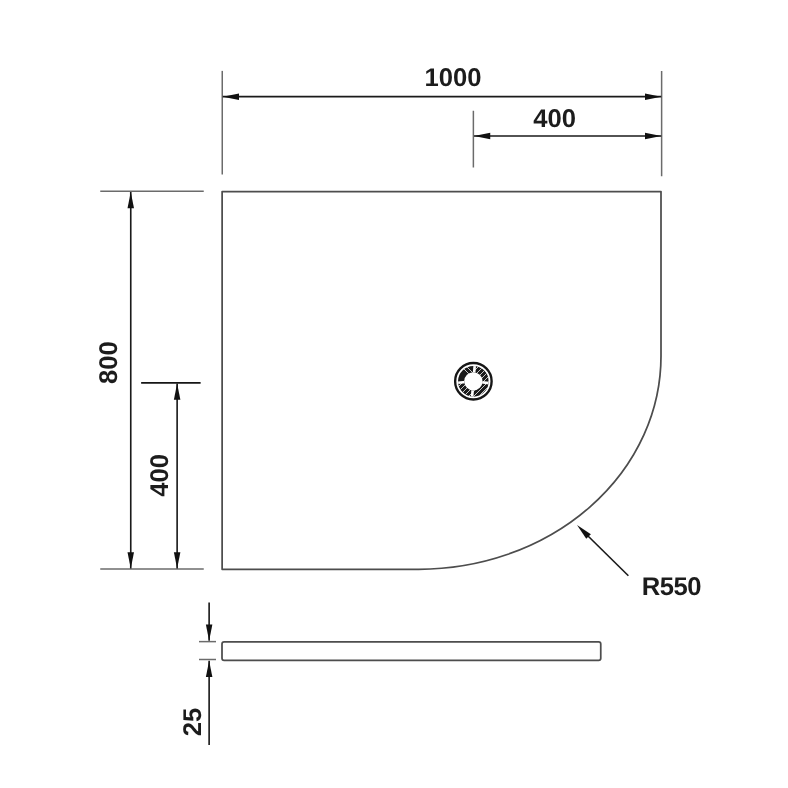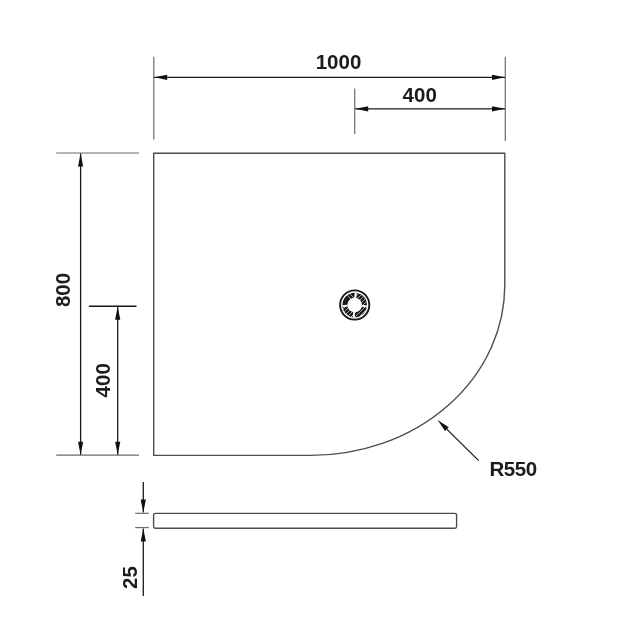--- a/index.html
+++ b/index.html
@@ -1,16 +1,16 @@
 <!DOCTYPE html>
 <html><head>
 <meta charset="utf-8">
 <style>
   html,body{margin:0;padding:0;background:#ffffff;}
-  .page{width:550px;height:630px;position:relative;background:#ffffff;overflow:hidden;}
+  .page{width:550px;height:630px;position:relative;background:#ffffff;overflow:hidden;margin-left:24px;}
   text{font-family:"Liberation Sans",sans-serif;font-weight:bold;fill:#1c1c1c;}
 </style>
 </head>
 <body>
 <div class="page">
 <svg width="630" height="630" viewBox="0 0 630 630" xmlns="http://www.w3.org/2000/svg">
 
   <rect x="0" y="0" width="630" height="630" fill="#ffffff"></rect>
 
   <path d="M 153.7 153.2 L 504.8 153.2 L 504.8 285 A 193.8 170.4 0 0 1 311 455.4 L 153.7 455.4 Z" fill="#ffffff" stroke="#4d4d4d" stroke-width="1.4" stroke-linejoin="round"></path>

